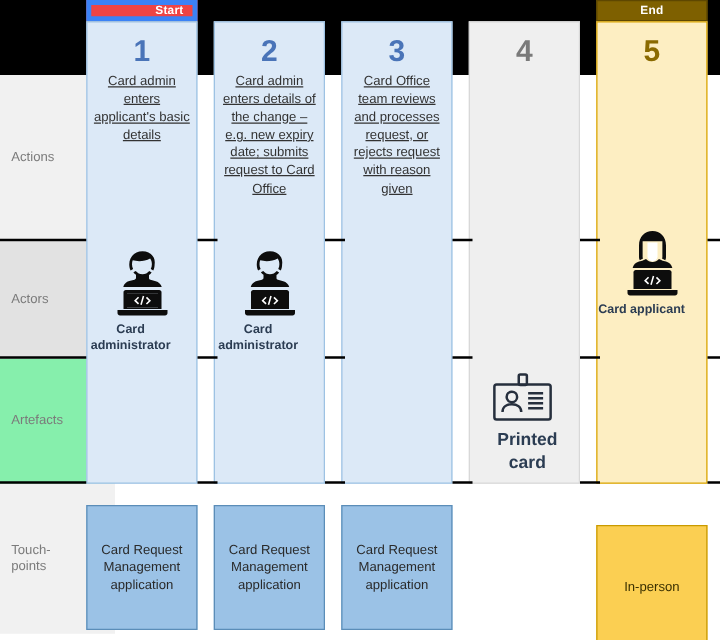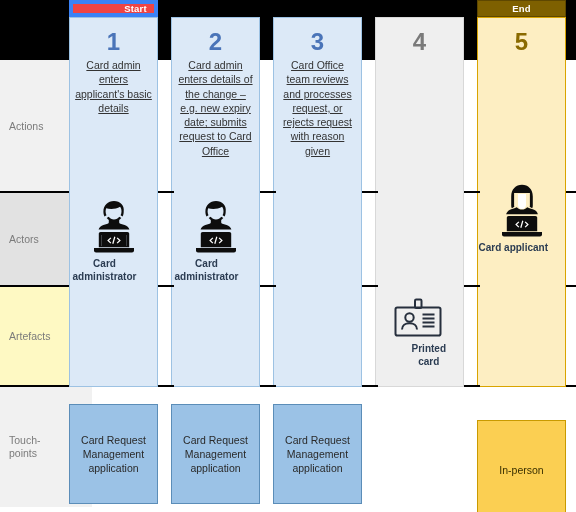--- a/index.html
+++ b/index.html
@@ -14,21 +14,21 @@
   
   .lbl-col { position: absolute; left: 0; width: 92px; }
   .lbl-black { top: 0; height: 60px; background: #000000; }
   .lbl-cell {
     display: flex; align-items: center;
     padding-left: 9px;
     font-size: 10.5px; color: #7b7b7b; line-height: 1.25;
   }
   .lbl-actions   { top: 60px;  height: 133px; background: #f1f1f1; }
   .lbl-actors    { top: 193px; height: 94px;  background: #e2e2e2; }
-  .lbl-artefacts { top: 287px; height: 100px; background: #fef9c3; }
+  .lbl-artefacts { top: 287px; height: 100px; background: #86efac; }
   .lbl-touch     { top: 387px; height: 120px; background: #f1f1f1; }
 
   
   .rowline { position: absolute; left: 0; width: 576px; height: 2px; background: #000; }
 
   
   .black-top { position: absolute; left: 69px; top: 0; width: 507px; height: 60px; background: #000; }
 
   
   .col { position: absolute; width: 89px; }
@@ -67,21 +67,21 @@
   
   .actor-wrap {
     position: absolute; width: 71px;
     display: flex; flex-direction: column; align-items: flex-end;
   }
   .actor-label {
     margin-top: 3px; font-size: 10px; font-weight: bold;
     color: #2b3c52; text-align: center; line-height: 1.25;
   }
   .artefact-label {
-    margin-top: 3px; font-size: 10px; font-weight: bold;
+    margin-top: 3px; font-size: 14px; font-weight: bold;
     color: #2b3c52; text-align: center; line-height: 1.25;
   }
 
   
   .touch {
     position: absolute; width: 89px; height: 100px;
     display: flex; align-items: center; justify-content: center;
     text-align: center; font-size: 10.5px; line-height: 1.36;
     padding: 0 5px;
   }

